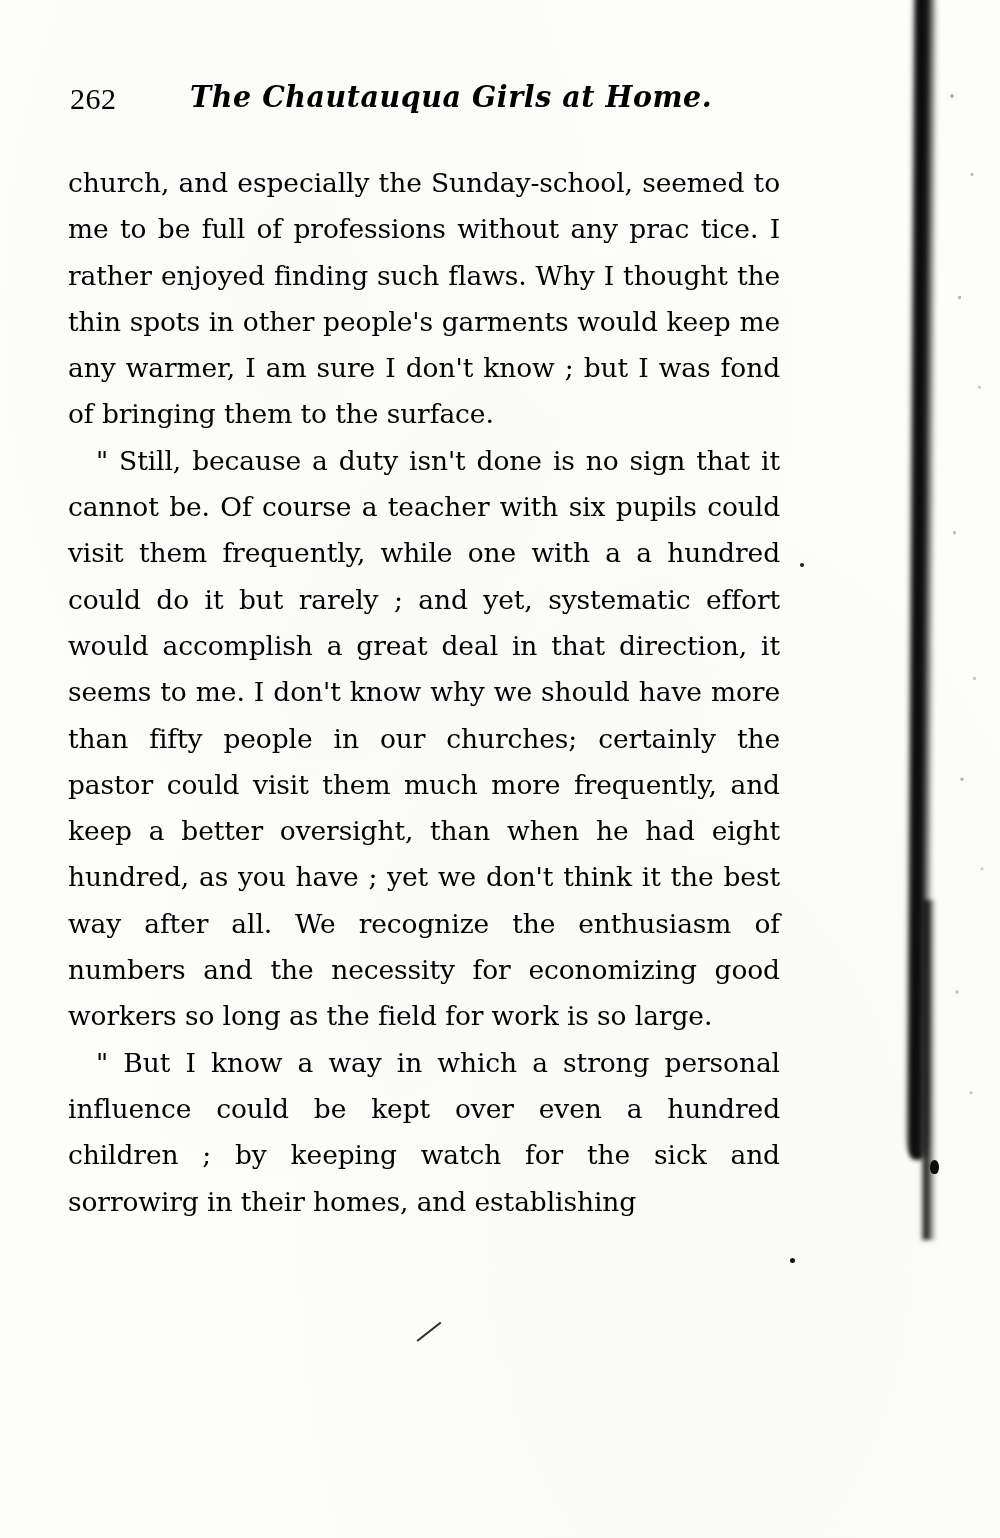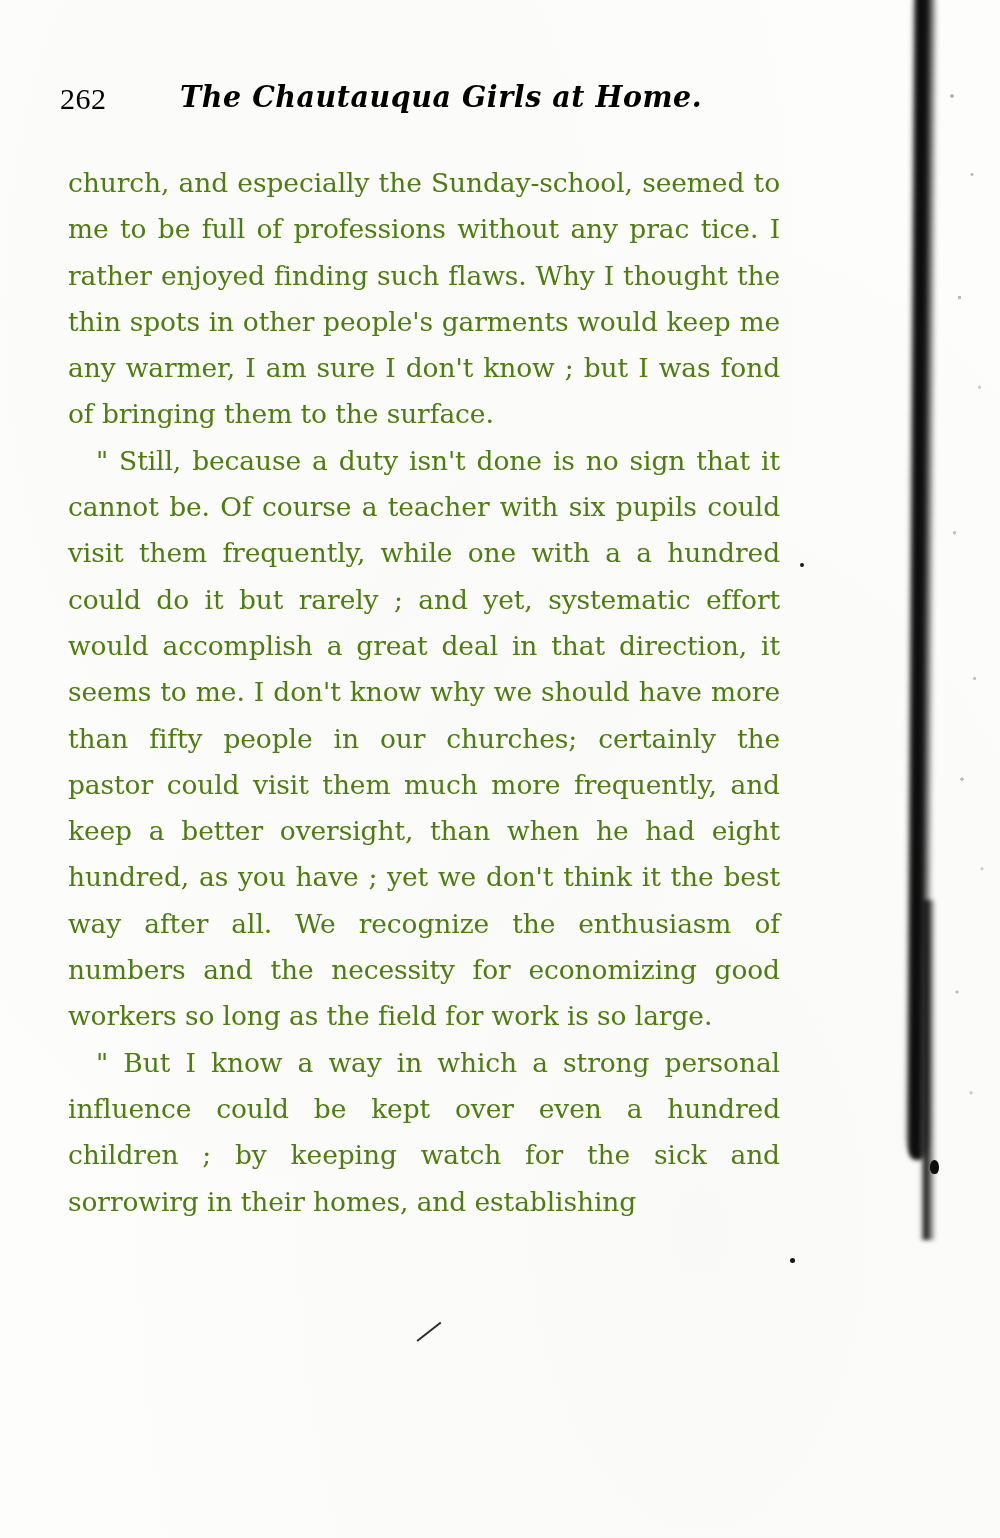--- a/index.html
+++ b/index.html
@@ -29,21 +29,21 @@
     inset: 0;
     background:
       radial-gradient(ellipse at 30% 20%, rgba(0,0,0,0.012), rgba(0,0,0,0) 60%),
       radial-gradient(ellipse at 70% 80%, rgba(0,0,0,0.015), rgba(0,0,0,0) 65%);
     pointer-events: none;
   }
 
   
   .running-head {
     position: absolute;
-    left: 60px;
+    left: 70px;
     top: 82px;
     width: 640px;
     height: 40px;
   }
   .folio {
     position: absolute;
     left: 0;
     top: 0;
     font-size: 30px;
     letter-spacing: 0.5px;
@@ -71,21 +71,21 @@
     width: 712px;
   }
   .para {
     margin: 0 0 0 0;
     font-size: 26.5px;
     line-height: 46.3px;
     text-align: justify;
     text-justify: inter-word;
     font-family: "DejaVu Serif", serif;
     letter-spacing: -0.1px;
-    color: #4d7c0f;
+    color: #000000;
   }
   .para + .para {
     margin-top: 0;
   }
   .para.indent {
     text-indent: 28px;
   }
   
   .para::after {
     content: "";

